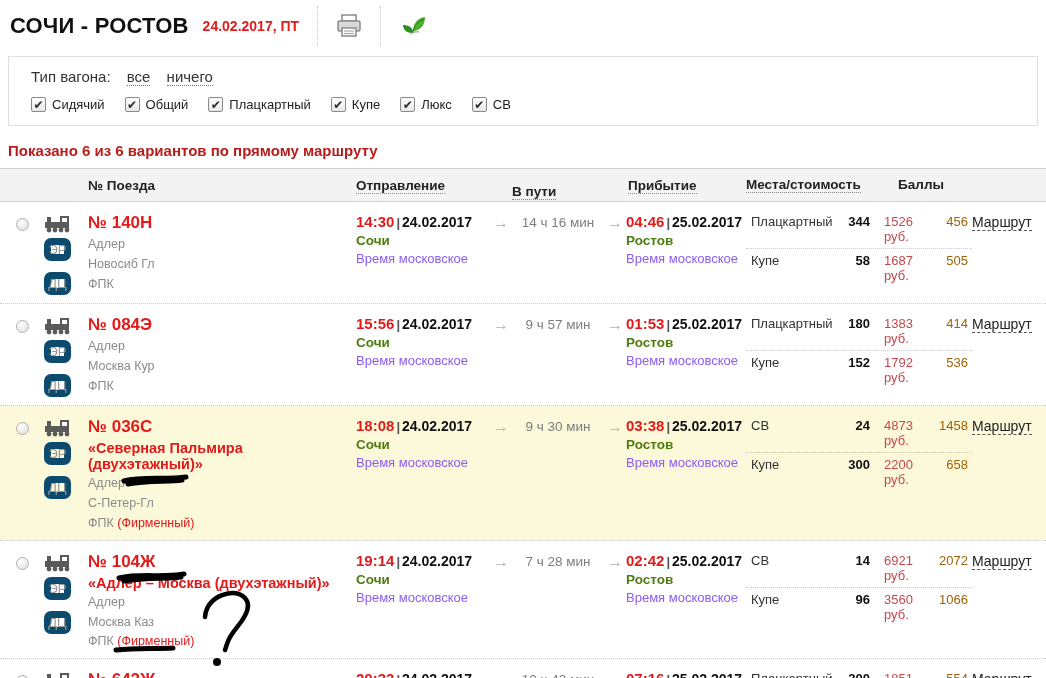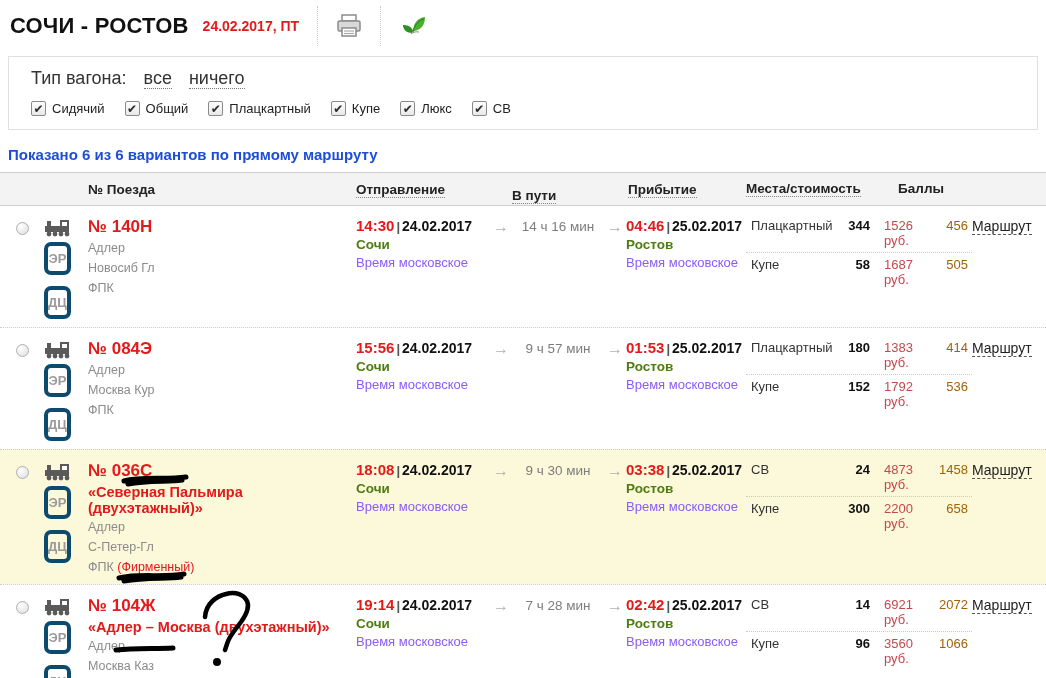--- a/index.html
+++ b/index.html
@@ -13,32 +13,32 @@
 
   
   .hdr { display:flex; align-items:center; padding:8px 0 0 10px; height:44px; }
   .hdr-title { font-size:22px; font-weight:bold; color:#111; margin:0; letter-spacing:.2px; }
   .hdr-date { color:#e21a1a; font-weight:bold; font-size:14px; margin-left:14px; }
   .vsep { border-left:1px dotted #ccc; height:40px; margin:0 18px; }
   .icon-btn { display:inline-flex; align-items:center; cursor:pointer; }
 
   
   .filter-box { border:1px solid #e0e0e0; margin:12px 8px 0 8px; padding:11px 16px 13px 22px; }
-  .filter-row1 { color:#333; font-size:18px; }
+  .filter-row1 { color:#333; font-size:15px; }
   .dotted-link { color:#333; border-bottom:1px dotted #777; cursor:pointer; }
   .filter-row1 .dotted-link { margin-left:12px; }
   .filter-row2 { margin-top:12px; display:flex; align-items:center; }
   .cb { display:inline-flex; align-items:center; margin-right:20px; cursor:pointer; }
   .cb-box { width:15px; height:15px; border:1px solid #8a8a8a; border-radius:2px;
     background:linear-gradient(#fdfdfd,#e9e9e9); display:inline-flex; align-items:center;
     justify-content:center; margin-right:6px; }
   .cb-check { font-size:12px; line-height:12px; color:#2b2b2b; }
 
   
-  .summary { font-size:15px; font-weight:bold; color:#1d4ed8; margin:16px 0 9px 8px; }
+  .summary { font-size:15px; font-weight:bold; color:#b91c1c; margin:16px 0 9px 8px; }
 
   
   .ttable { border-bottom:1px solid #ddd; }
   .thead, .trow { display:grid; grid-template-columns:44px 44px 268px 134px 22px 92px 22px 120px 226px 72px; }
   .thead { background:#f3f3f3; border-top:1px solid #cfcfcf; border-bottom:1px solid #cfcfcf;
     height:34px; align-items:center; font-weight:bold; color:#222; font-size:13.5px; }
   .th-sort { border-bottom:1px dotted #888; cursor:pointer; }
   .th-train { grid-column:3; }
   .th-dep { grid-column:4; }
   .th-dur { grid-column:6;margin-top:12px; }
@@ -47,22 +47,22 @@
 
   .trow { padding:11px 0 8px; min-height:95px; position:relative; }
   .trow + .trow { border-top:1px dotted #ccc; }
   .trow.hl { background:#fcf8da; }
 
   .c-radio { display:flex; justify-content:center; }
   .radio { width:13px; height:13px; border-radius:50%; border:1px solid #b0b0b0;
     background:radial-gradient(circle at 35% 30%,#fff,#dcdcdc); margin-top:5px; cursor:pointer; }
 
   .c-icons { display:flex; flex-direction:column; align-items:flex-start; padding-top:2px; }
-  .badge { width:27px; height:33px; border:4px solid #0c4a6e; border-radius:7px; color:#9a9a9a;
-    font-weight:bold; font-size:13px; display:flex; align-items:center; justify-content:center;
+  .badge { width:27px; height:23px; border:7px solid #0c4a6e; border-radius:7px; color:#9a9a9a;
+    font-weight:normal; font-size:13px; display:flex; align-items:center; justify-content:center;
     background:transparent; }
   .badge.b1 { margin-top:5px; }
   .badge.b2 { margin-top:11px; }
 
   .tnum { color:#e21a1a; font-size:17px; font-weight:bold; }
   .tname { color:#e21a1a; font-size:14.5px; font-weight:bold; margin-top:3px; }
   .tsub { color:#8b8b8b; font-size:12.5px; margin-top:3px; line-height:1.35; }
   .brand { color:#e21a1a; }
 
   .dt-line { white-space:nowrap; }

